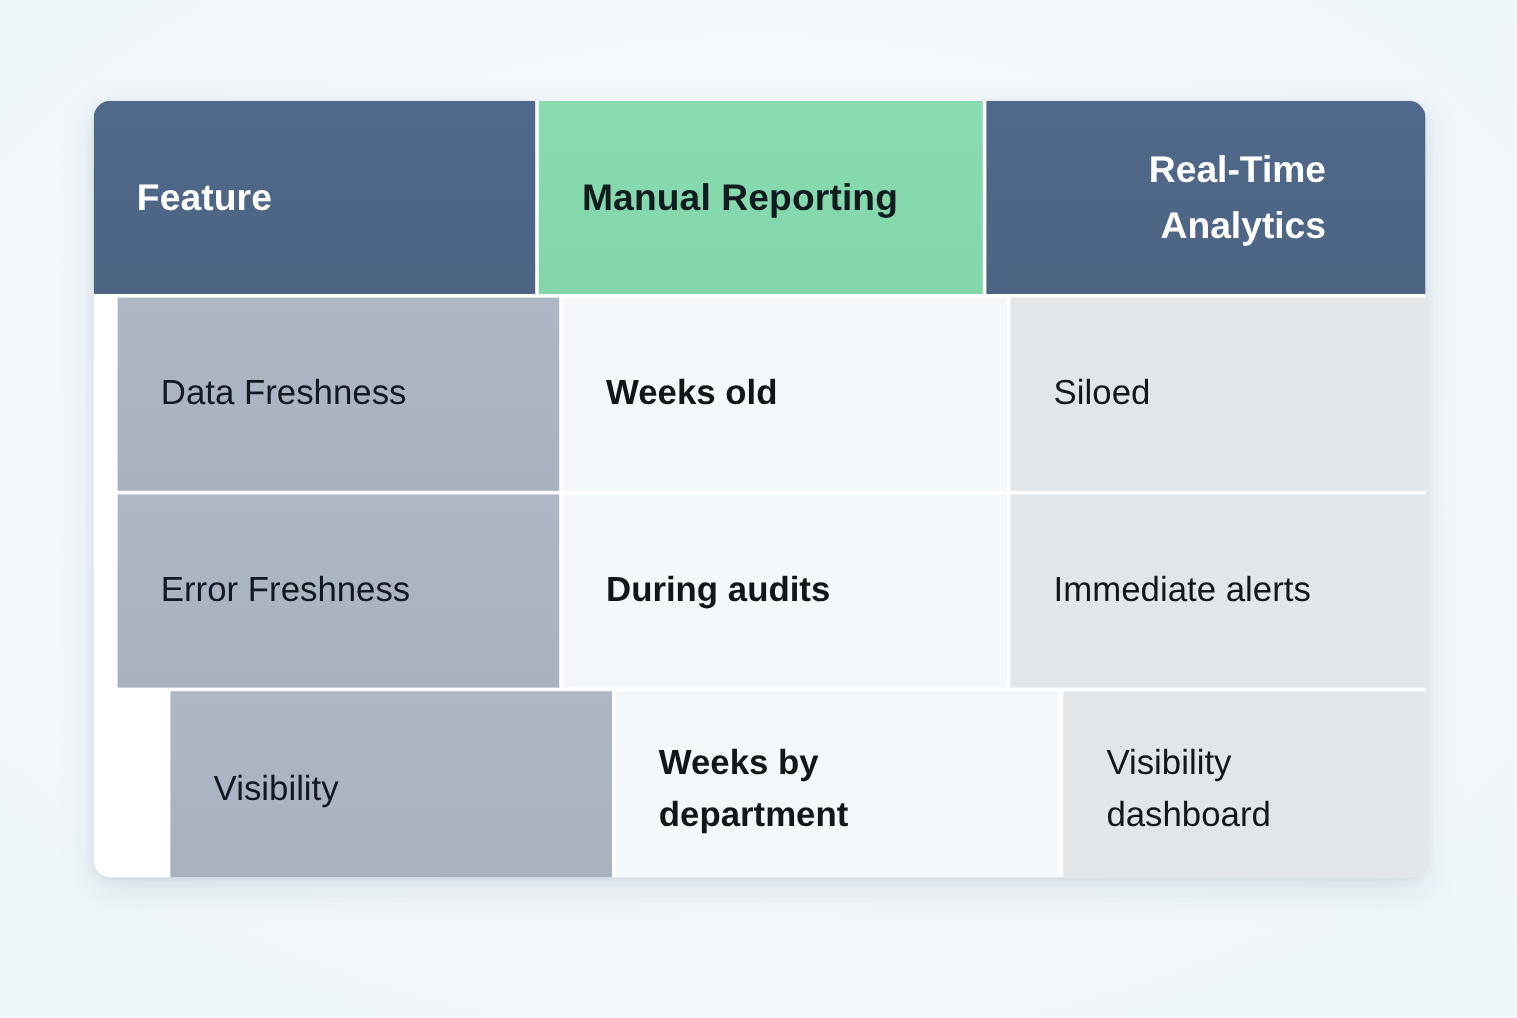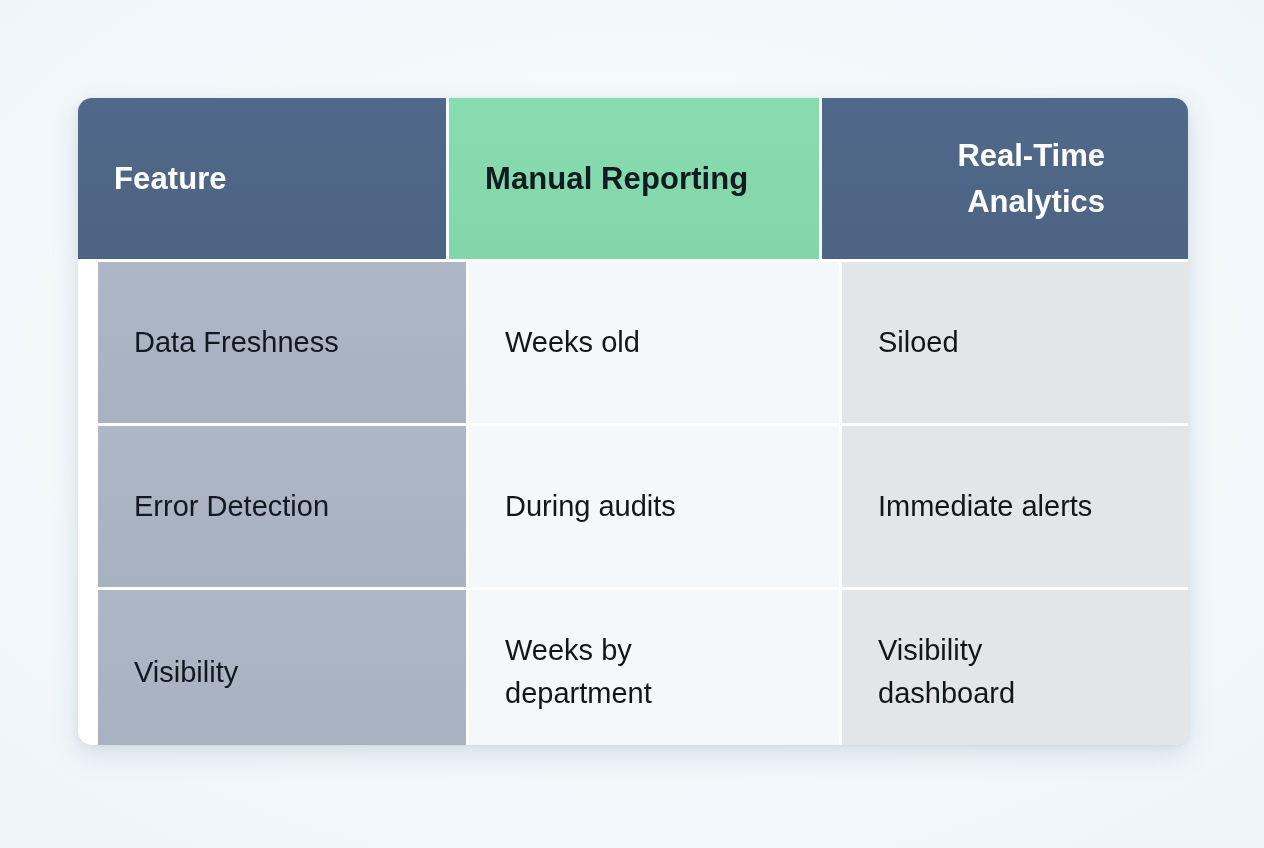--- a/index.html
+++ b/index.html
@@ -22,42 +22,42 @@
     width: 1264px;
     height: 848px;
     background:
       radial-gradient(ellipse 900px 600px at 50% 45%, #ffffff 0%, #f4f9fb 55%, #eef6f9 100%);
     box-sizing: border-box;
   }
 
   .table-card {
     position: absolute;
     left: 78px;
-    top: 98px;
+    top: 84px;
     width: 1110px;
     height: 647px;
     border-radius: 14px;
     overflow: hidden;
     box-shadow:
       0 10px 28px rgba(90, 110, 140, 0.16),
       0 2px 8px rgba(90, 110, 140, 0.10);
     background: #ffffff;
     display: flex;
     flex-direction: column;
   }
 
   .t-row {
     display: flex;
     width: 100%;
     flex: 0 0 auto;
   }
 
   .t-row.header-row { height: 161px; }
   .t-row.body-row   { height: 161px; padding-left: 20px; }
-  .t-row.body-row.last { height: 164px; }
+  .t-row.body-row.last { height: 164px; margin-left: 44px; }
 
   .row-gap {
     flex: 0 0 auto;
     height: 3px;
     background: #ffffff;
     width: 100%;
   }
 
   .cell {
     box-sizing: border-box;
@@ -110,21 +110,21 @@
     color: #131820;
     padding-left: 36px;
     font-size: 29px;
     font-weight: 400;
   }
   .cell-manual {
     background: #f4f8fa;
     color: #121619;
     padding-left: 36px;
     font-size: 29px;
-    font-weight: 400;
+    font-weight: 700;
     line-height: 1.5;
   }
   .cell-realtime {
     background: #e2e6e9;
     color: #121619;
     padding-left: 36px;
     font-size: 29px;
     font-weight: 400;
     line-height: 1.5;
   }
@@ -167,21 +167,21 @@
       <div class="col-gap-b"></div>
       <div class="cell col-3 cell-realtime">
         <span class="txt">Siloed</span>
       </div>
     </div>
 
     <div class="row-gap"></div>
 
     <div class="t-row body-row">
       <div class="cell col-1 cell-feature">
-        <span class="txt">Error Detection</span>
+        <span class="txt">Error Freshness</span>
       </div>
       <div class="col-gap-a"></div>
       <div class="cell col-2 cell-manual">
         <span class="txt">During audits</span>
       </div>
       <div class="col-gap-b"></div>
       <div class="cell col-3 cell-realtime">
         <span class="txt">Immediate alerts</span>
       </div>
     </div>

